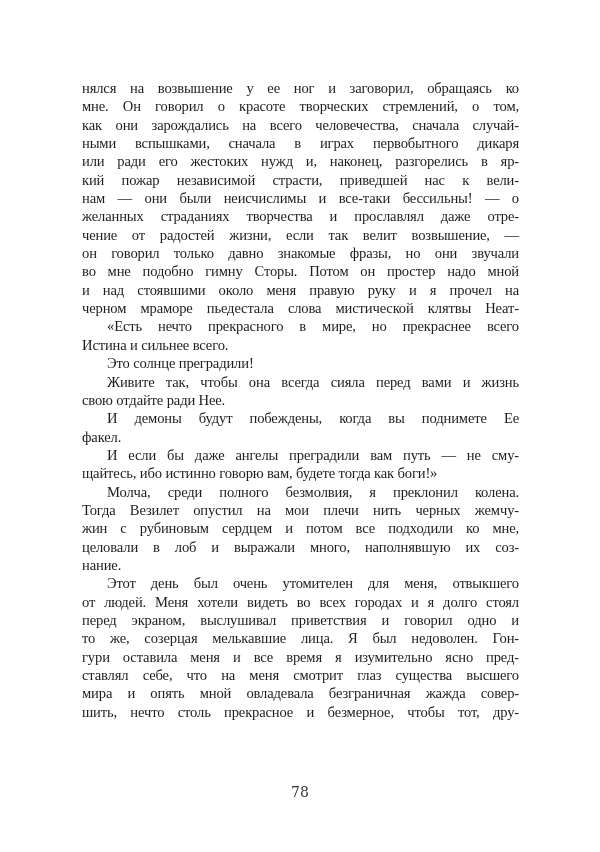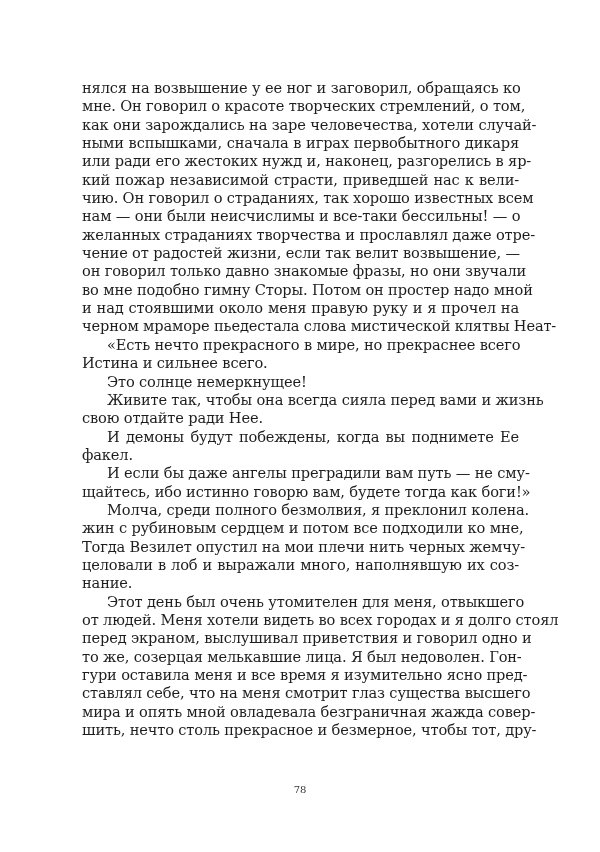--- a/index.html
+++ b/index.html
@@ -14,63 +14,63 @@
     line-height: 18.35px;
     color: #1e1e1e;
   }
   .line {
     display: block;
     white-space: nowrap;
     text-align: justify;
     text-align-last: justify;
     height: 18.35px;
     letter-spacing: -0.15px;
+    font-family: Liberation Serif, serif;
   }
   .line.last { text-align-last: left; }
   .line.indent { padding-left: 25px; }
   .page-number {
     position: absolute;
     left: 0; right: 0;
     top: 784px;
     text-align: center;
     font-family: "DejaVu Serif", "Liberation Serif", serif;
-    font-size: 10px;
+    font-size: 14px;
     color: #333;
   }
 </style>
 </head>
 <body>
 
 <div class="page" id="text-block">
     <span class="line">нялся на возвышение у ее ног и заговорил, обращаясь ко</span>
     <span class="line">мне. Он говорил о красоте творческих стремлений, о том,</span>
-    <span class="line">как они зарождались на заре человечества, хотели случай-</span>
+    <span class="line">как они зарождались на всего человечества, сначала случай-</span>
     <span class="line">ными вспышками, сначала в играх первобытного дикаря</span>
     <span class="line">или ради его жестоких нужд и, наконец, разгорелись в яр-</span>
     <span class="line">кий пожар независимой страсти, приведшей нас к вели-</span>
-    <span class="line">чию. Он говорил о страданиях, так хорошо известных всем</span>
     <span class="line">нам — они были неисчислимы и все-таки бессильны! — о</span>
     <span class="line">желанных страданиях творчества и прославлял даже отре-</span>
     <span class="line">чение от радостей жизни, если так велит возвышение, —</span>
     <span class="line">он говорил только давно знакомые фразы, но они звучали</span>
     <span class="line">во мне подобно гимну Сторы. Потом он простер надо мной</span>
     <span class="line">и над стоявшими около меня правую руку и я прочел на</span>
     <span class="line">черном мраморе пьедестала слова мистической клятвы Неат-</span>
     <span class="line indent">«Есть нечто прекрасного в мире, но прекраснее всего</span>
     <span class="line last">Истина и сильнее всего.</span>
-    <span class="line indent last">Это солнце немеркнущее!</span>
+    <span class="line indent last">Это солнце преградили!</span>
     <span class="line indent">Живите так, чтобы она всегда сияла перед вами и жизнь</span>
     <span class="line last">свою отдайте ради Нее.</span>
     <span class="line indent">И демоны будут побеждены, когда вы поднимете Ее</span>
     <span class="line last">факел.</span>
     <span class="line indent">И если бы даже ангелы преградили вам путь — не сму-</span>
     <span class="line last">щайтесь, ибо истинно говорю вам, будете тогда как боги!»</span>
     <span class="line indent">Молча, среди полного безмолвия, я преклонил колена.</span>
+    <span class="line">Тогда Везилет опустил на мои плечи нить черных жемчу-</span>
     <span class="line">жин с рубиновым сердцем и потом все подходили ко мне,</span>
-    <span class="line">Тогда Везилет опустил на мои плечи нить черных жемчу-</span>
     <span class="line">целовали в лоб и выражали много, наполнявшую их соз-</span>
     <span class="line last">нание.</span>
     <span class="line indent">Этот день был очень утомителен для меня, отвыкшего</span>
     <span class="line">от людей. Меня хотели видеть во всех городах и я долго стоял</span>
     <span class="line">перед экраном, выслушивал приветствия и говорил одно и</span>
     <span class="line">то же, созерцая мелькавшие лица. Я был недоволен. Гон-</span>
     <span class="line">гури оставила меня и все время я изумительно ясно пред-</span>
     <span class="line">ставлял себе, что на меня смотрит глаз существа высшего</span>
     <span class="line">мира и опять мной овладевала безграничная жажда совер-</span>
     <span class="line">шить, нечто столь прекрасное и безмерное, чтобы тот, дру-</span>

